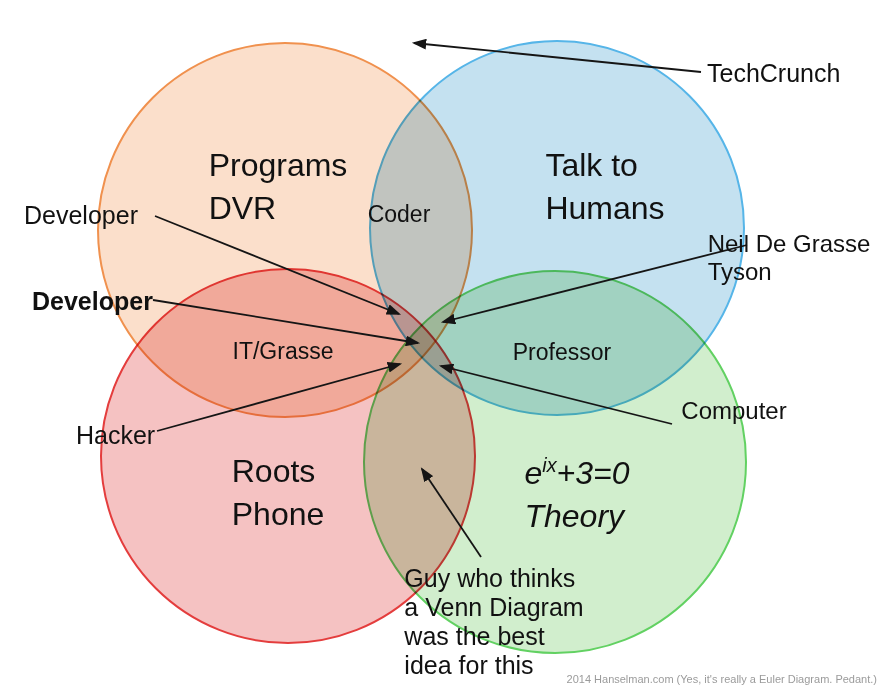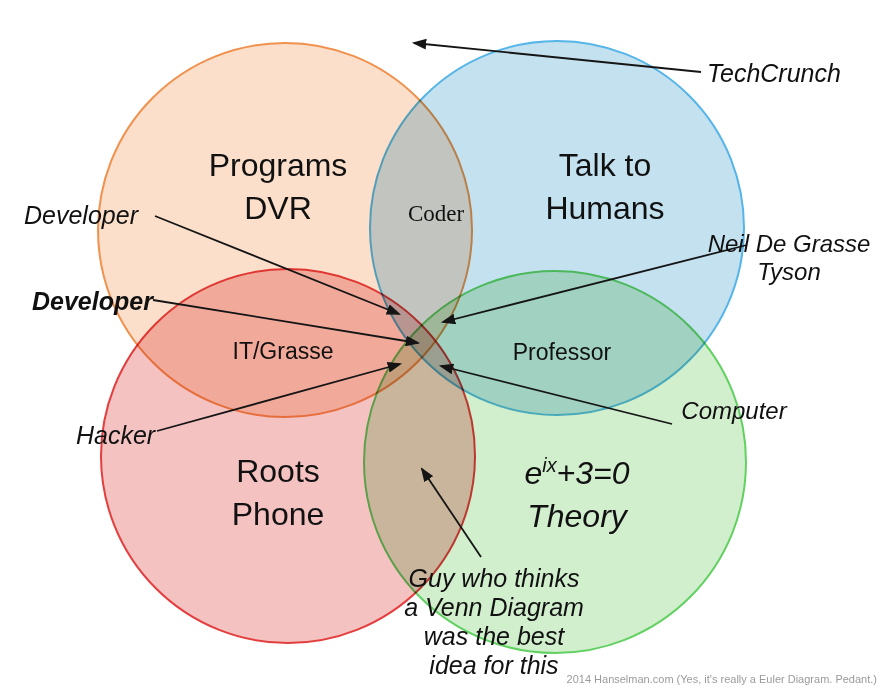--- a/index.html
+++ b/index.html
@@ -25,35 +25,35 @@
   #circle-programs { left: 97px;  top: 42px;  width: 376px; height: 376px; }
   #circle-talk     { left: 369px; top: 40px;  width: 376px; height: 376px; }
   #circle-roots    { left: 100px; top: 268px; width: 376px; height: 376px; }
   #circle-theory   { left: 363px; top: 270px; width: 384px; height: 384px; }
 
   
   #arrows { position: absolute; left: 0; top: 0; z-index: 2; }
 
   
   .lbl { position: absolute; z-index: 3; white-space: nowrap; }
-  .centered { transform: translateX(-50%); text-align: center; }
+  .centered { transform: translateX(-50%); text-align: left; }
 
   .circle-title { font-size: 32px; line-height: 43px; }
   #lbl-programs { left: 278px; top: 144px; }
   #lbl-talk     { left: 605px; top: 144px; }
   #lbl-roots    { left: 278px; top: 450px; }
   #lbl-theory   { left: 577px; top: 452px; font-style: italic; }
   #lbl-theory sup { font-size: 0.62em; vertical-align: super; line-height: 0; margin-top: 20px; }
 
   .overlap-lbl { font-size: 23px; line-height: 26px; }
-  #lbl-coder      { left: 436px; top: 201px; font-family: Liberation Serif, serif; }
+  #lbl-coder      { left: 399px; top: 201px; }
   #lbl-it-techie  { left: 283px; top: 338px; }
   #lbl-professor  { left: 562px; top: 339px; }
 
-  .callout { font-size: 25px; line-height: 26px; font-style: italic; }
+  .callout { font-size: 25px; line-height: 26px; }
   #lbl-programmer { left: 24px;  top: 202px; }
   #lbl-developer  { left: 32px;  top: 288px; font-weight: bold; }
   #lbl-hacker     { left: 76px;  top: 422px; }
   #lbl-techcrunch { left: 707px; top: 60px;  }
   #lbl-neil       { left: 789px; top: 230px; font-size: 24px; line-height: 28px; }
   #lbl-cs         { left: 734px; top: 397px; font-size: 24px; line-height: 28px; }
   #lbl-venn-guy   { left: 494px; top: 564px; font-size: 25px; line-height: 29px; }
 
   #footer-credit {
     position: absolute; right: 11px; top: 673px; z-index: 3;

